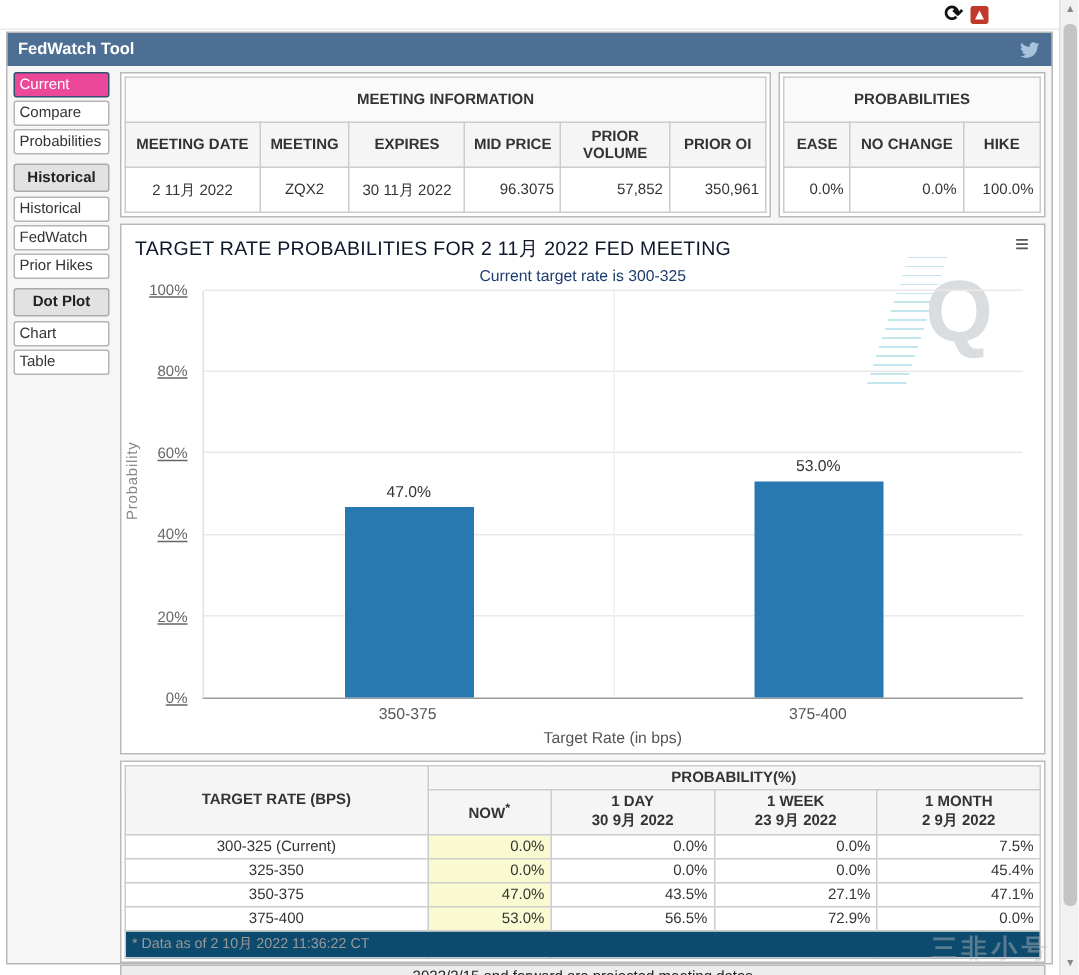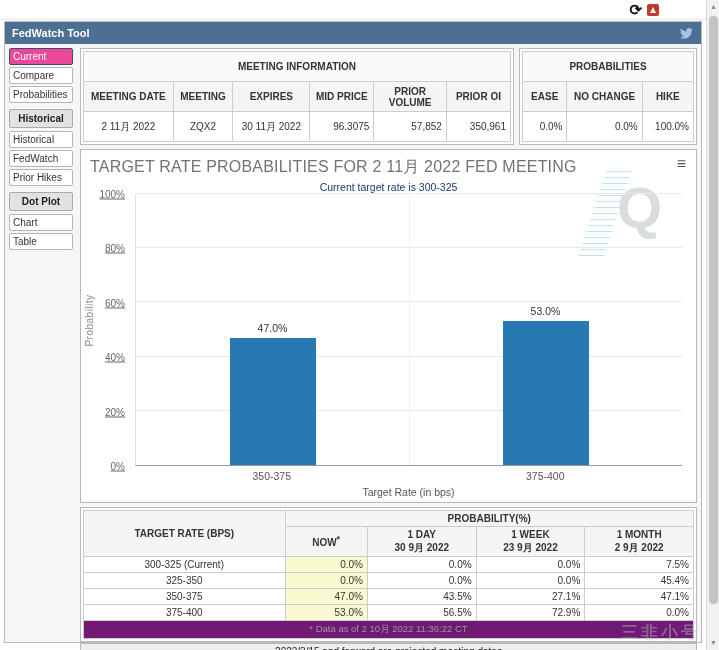--- a/index.html
+++ b/index.html
@@ -50,41 +50,41 @@
   .pr { width:178px; }
   table { border-collapse:collapse; width:100%; background:#fff; font-size:10px; }
   th, td { border:1px solid #ccc; padding:2px 4px; height:30px; }
   .t-title { font-weight:bold; text-align:center; background:#fafafa; }
   .t-head { font-weight:bold; text-align:center; background:#f5f5f5; }
   .t-val { text-align:center; }
   .t-num { text-align:right; }
 
   
   .chart-panel { position:relative; background:#fff; border:1px solid #b9b9b9; height:354px; margin-bottom:4px; }
-  .chart-title { color:#737373; font-size:16px; padding:7px 9px 0; letter-spacing:.2px; }
+  .chart-title { color:#0f172a; font-size:13px; padding:7px 9px 0; letter-spacing:.2px; }
   .chart-sub { color:#1d3c6e; font-size:10.5px; text-align:center; margin-top:3px; }
   .chart-menu { position:absolute; right:10px; top:8px; font-size:16px; line-height:12px; color:#555; cursor:pointer; }
   .chart-plot { position:absolute; left:54px; right:14px; top:44px; height:272px; border-left:1px solid #e0e0e0; border-bottom:1px solid #999; }
   .gridline { position:absolute; left:0; right:0; height:1px; background:#e9e9e9; }
   .vline { position:absolute; top:0; bottom:0; width:1px; background:#efefef; }
   .bar { position:absolute; bottom:0; width:86px; transform:translateX(-50%); }
   .bar-label { position:absolute; transform:translateX(-50%); font-size:10.5px; color:#333; white-space:nowrap; }
   .y-labels { position:absolute; left:0; top:44px; width:48px; height:272px; }
   .y-tick { position:absolute; right:4px; transform:translateY(50%); font-size:10px; color:#666;text-decoration:underline; }
   .y-title { position:absolute; left:-18px; top:165px; transform:rotate(-90deg); font-size:10px; color:#888; letter-spacing:.5px; }
   .x-labels { position:absolute; left:54px; right:14px; top:320px; height:13px; }
   .x-cat { position:absolute; transform:translateX(-50%); font-size:10.5px; color:#555; }
   .x-title { position:absolute; left:54px; right:14px; top:336px; text-align:center; font-size:10.5px; color:#555; }
   .qmark { position:absolute; right:34px; top:24px; font-size:58px; font-weight:bold; color:#d9dde0; font-family:"Liberation Sans",sans-serif; }
   .qstripes { position:absolute; right:78px; top:20px; width:26px; height:86px; transform:skewX(-18deg); background:repeating-linear-gradient(0deg, rgba(120,200,215,.45) 0 1px, transparent 1px 6px); }
 
   
   .bt td, .bt th { height:15px; }
   .bt .now-cell { background:#fafad2; }
-  .bt .foot { text-align:center; color:#999; background:#701a75; font-size:9.5px; height:14px; }
+  .bt .foot { text-align:left; color:#999; background:#0c4a6e; font-size:9.5px; height:14px; }
   .bt .rate-cell { text-align:center; }
   .col-rate { width:33%; } .col-now { width:13.5%; } .col-p { width:17.8%;margin-left:44px; }
   .hd2 { line-height:1.25; }
 
   
   .footer-bar { border:1px solid #b9b9b9; background:#ededed; text-align:center; font-size:10px; color:#222; padding:2px 0; margin-top:1px; }
 
   .page-watermark { position:absolute; right:18px; bottom:6px; font-size:17px; font-weight:bold; color:rgba(185,185,185,.45); letter-spacing:3px; z-index:60; pointer-events:none; }
 
   .tw-icon { width:15px; height:13px; fill:#a9c3dc; cursor:pointer; }

